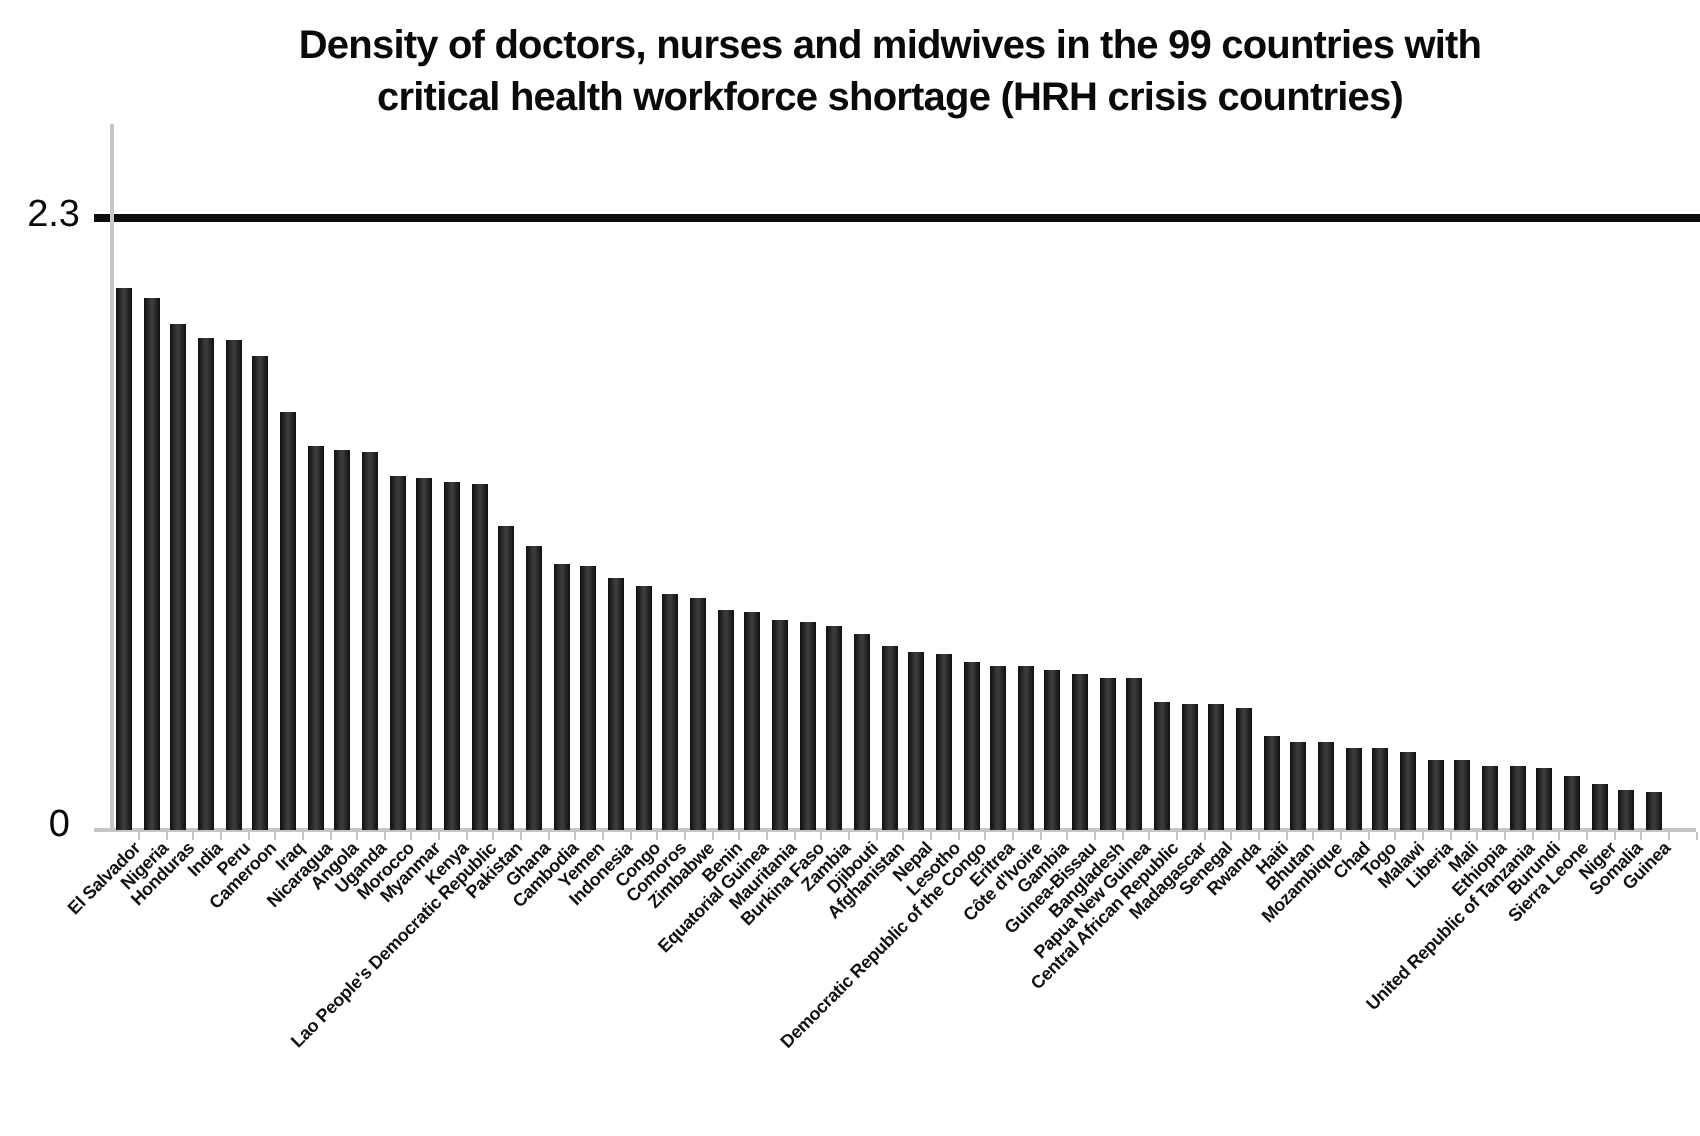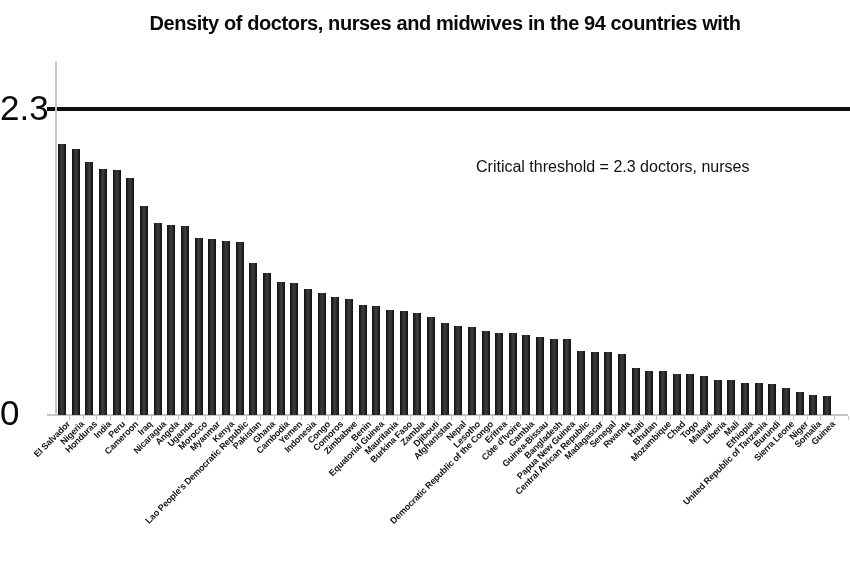--- a/index.html
+++ b/index.html
@@ -22,23 +22,23 @@
     top: 10px;
     text-align: center;
     font-size: 20px;
     font-weight: bold;
     color: #0a0a0a;
     line-height: 26px;
     letter-spacing: -0.4px;
   }
   .ylabel {
     position: absolute;
-    font-size: 35px;
+    font-size: 19px;
     color: #0a0a0a;
-    text-align: left;
+    text-align: right;
     line-height: 28px;
   }
   .ylabel-top { left: 0; width: 40px; top: 94px; }
   .ylabel-zero { left: 0; width: 35px; top: 399px; }
   .threshold-line {
     position: absolute;
     left: 47px;
     width: 803px;
     top: 107px;
     height: 4px;
@@ -101,33 +101,33 @@
     transform-origin: 100% 0%;
     line-height: 10px;
   }
 </style>
 </head>
 <body>
 
 <div class="canvas">
 
   <div class="title">
-    <div>Density of doctors, nurses and midwives in the 94 countries with</div>
+    <div>Density of doctors, nurses and midwives in the 99 countries with</div>
+    <div>critical health workforce shortage (HRH crisis countries)</div>
   </div>
 
   <div class="ylabel ylabel-top">2.3</div>
   <div class="ylabel ylabel-zero">0</div>
 
   <div class="threshold-line"></div>
   <div class="yaxis"></div>
   <div class="xaxis"></div>
   <div class="ytick-0"></div>
 
   <div class="annotation">
-    <div>Critical threshold = 2.3 doctors, nurses</div>
   </div>
 
   <div id="bars">
       <div class="bar" style="left: 58px; top: 144px; height: 271px; background: linear-gradient(90deg, rgb(16, 16, 16) 0%, rgb(63, 63, 63) 50%, rgb(16, 16, 16) 100%);"></div>
       <div class="bar" style="left: 71.7px; top: 149px; height: 266px; background: linear-gradient(90deg, rgb(16, 16, 16) 0%, rgb(63, 63, 63) 50%, rgb(16, 16, 16) 100%);"></div>
       <div class="bar" style="left: 85.3px; top: 162px; height: 253px; background: linear-gradient(90deg, rgb(16, 16, 16) 0%, rgb(63, 63, 63) 50%, rgb(16, 16, 16) 100%);"></div>
       <div class="bar" style="left: 99px; top: 169px; height: 246px; background: linear-gradient(90deg, rgb(16, 16, 16) 0%, rgb(63, 63, 63) 50%, rgb(16, 16, 16) 100%);"></div>
       <div class="bar" style="left: 112.6px; top: 170px; height: 245px; background: linear-gradient(90deg, rgb(16, 16, 16) 0%, rgb(63, 63, 63) 50%, rgb(16, 16, 16) 100%);"></div>
       <div class="bar" style="left: 126.3px; top: 178px; height: 237px; background: linear-gradient(90deg, rgb(16, 16, 16) 0%, rgb(63, 63, 63) 50%, rgb(16, 16, 16) 100%);"></div>
       <div class="bar" style="left: 140px; top: 206px; height: 209px; background: linear-gradient(90deg, rgb(16, 16, 16) 0%, rgb(63, 63, 63) 50%, rgb(16, 16, 16) 100%);"></div>

